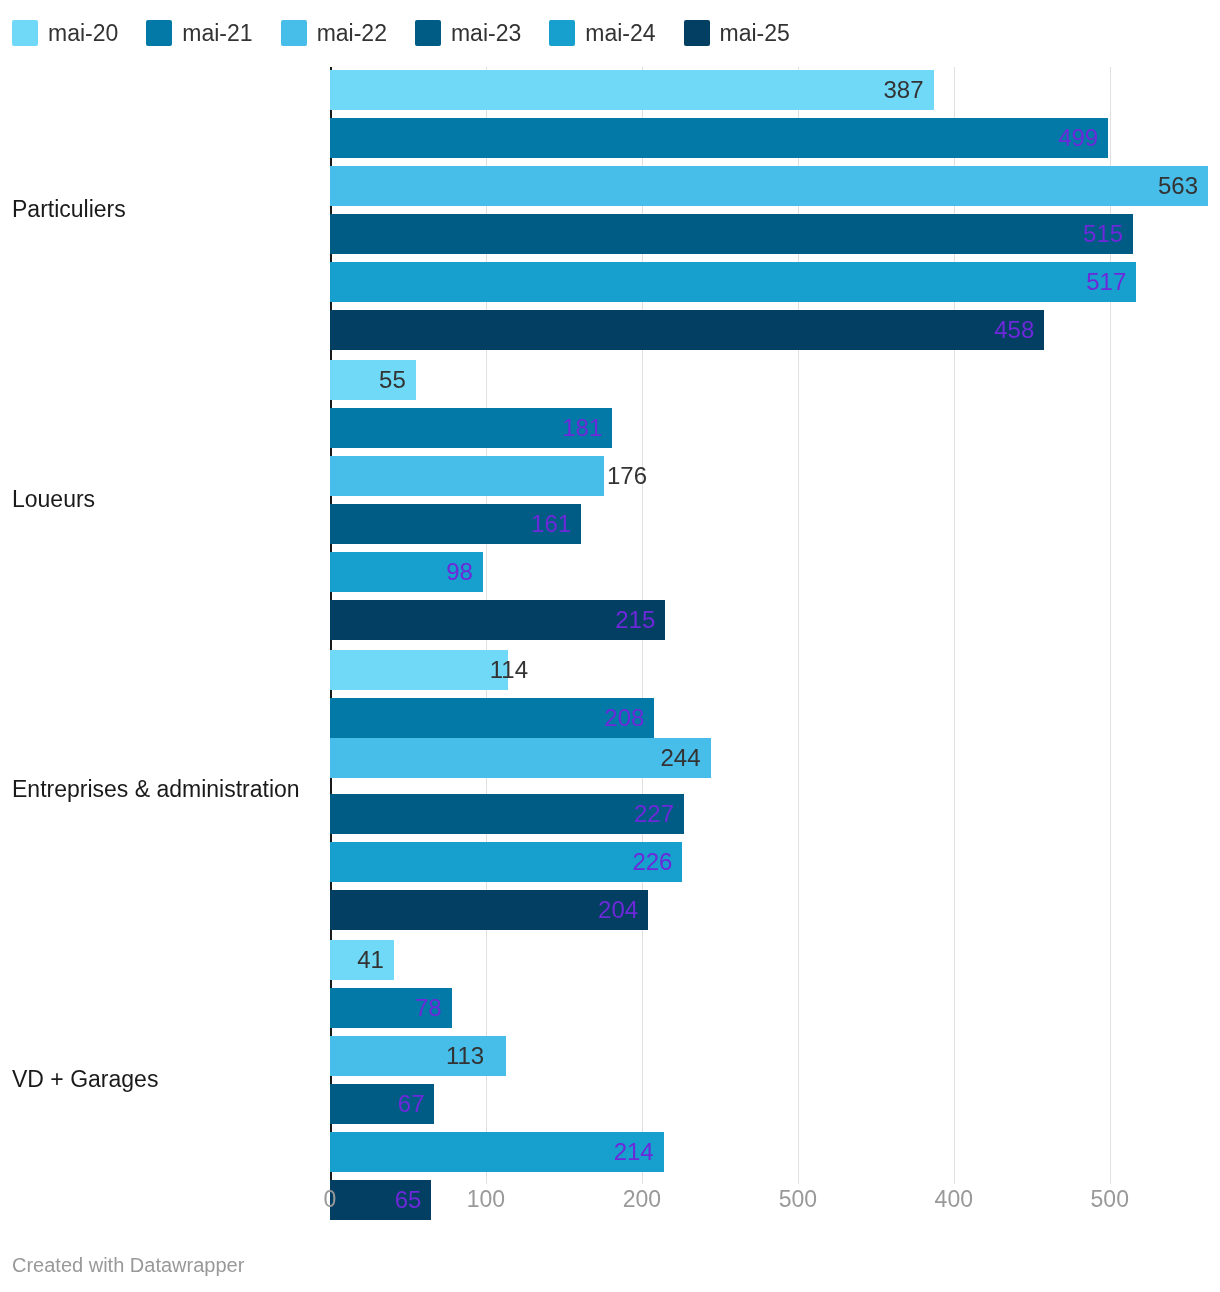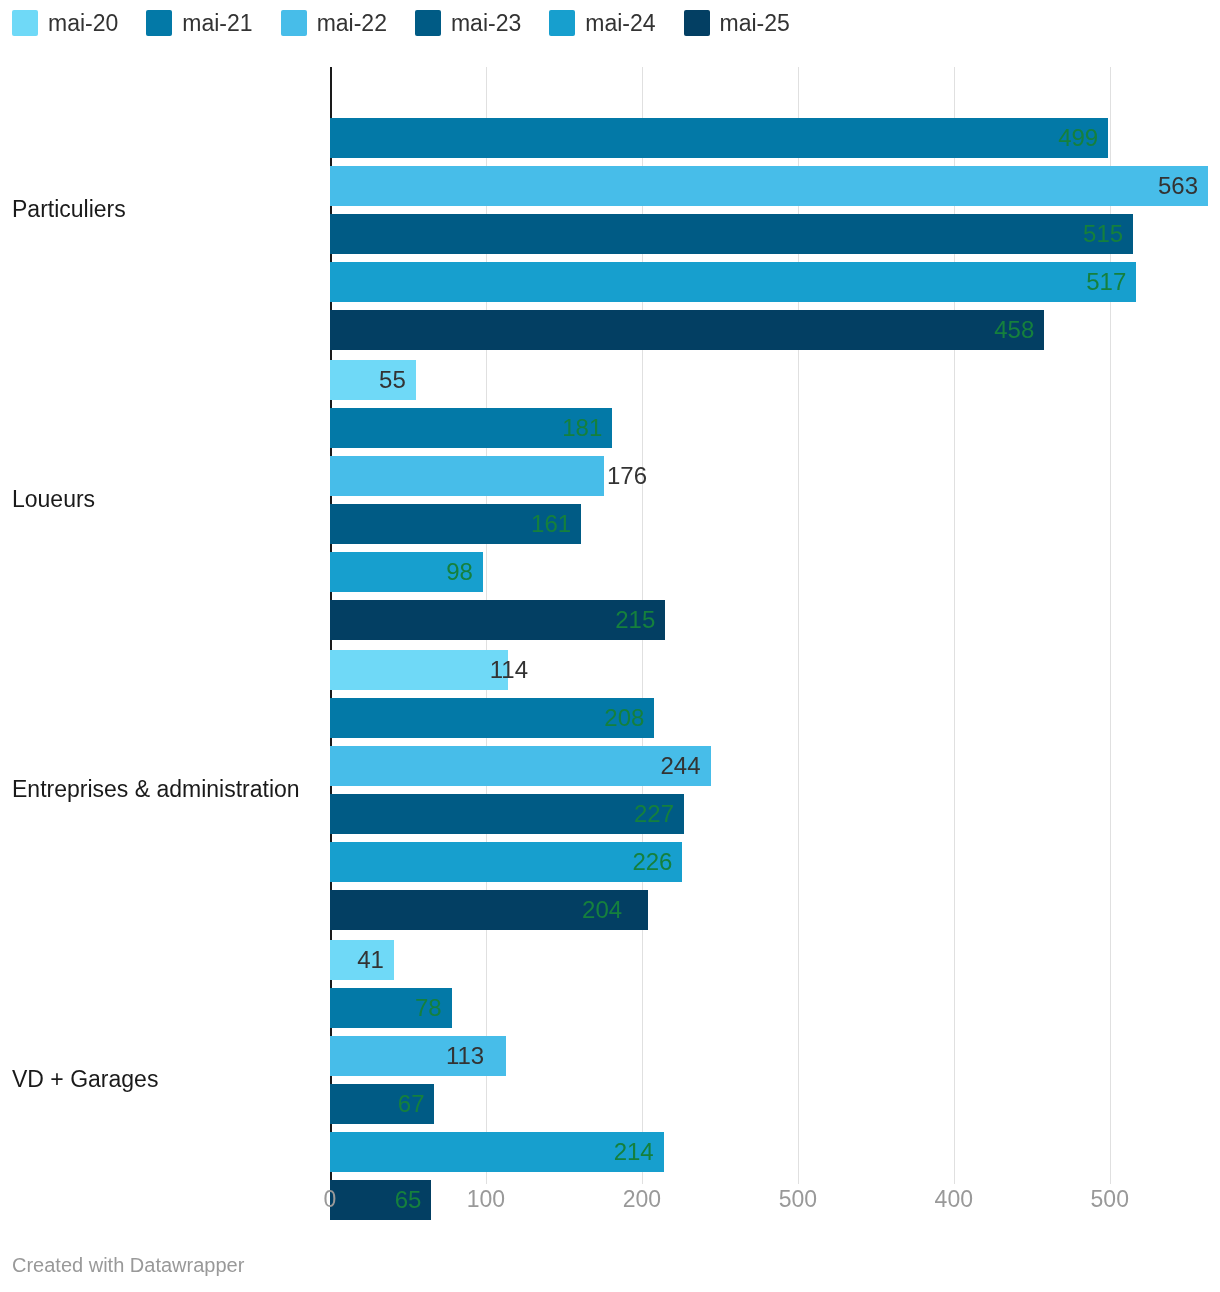--- a/index.html
+++ b/index.html
@@ -11,21 +11,21 @@
     overflow: hidden;
   }
   #root { position: relative; width: 1220px; height: 1292px; background: #ffffff; }
 
   
   #legend {
     position: absolute;
     left: 12px; top: 10px;
     height: 36px;
     display: flex;
-    align-items: flex-start;
+    align-items: flex-end;
     gap: 0px;
   }
   .legend-item { display: flex; align-items: center; margin-right: 28px; }
   .legend-swatch {
     width: 26px; height: 26px;
     border-radius: 2px;
     margin-right: 10px;
     flex: none;
   }
   .legend-label {
@@ -75,21 +75,21 @@
     height: 40px;
   }
   .bar-value {
     position: absolute;
     top: 0;
     height: 40px;
     line-height: 40px;
     font-size: 24px;
     white-space: nowrap;
   }
-  .bar-value.inside-light { color: #15803d; }
+  .bar-value.inside-light { color: #6d28d9; }
   .bar-value.inside-dark  { color: #333333; }
 
   
   #xaxis { position: absolute; left: 0; top: 1186px; width: 1220px; height: 34px; }
   .xtick {
     position: absolute;
     top: 0;
     font-size: 23px;
     color: #999999;
     transform: translateX(-50%);
@@ -142,20 +142,24 @@
         <div class="gridline zero" style="left: 330px;"></div>
         <div class="gridline" style="left: 485.95px;"></div>
         <div class="gridline" style="left: 641.9px;"></div>
         <div class="gridline" style="left: 797.85px;"></div>
         <div class="gridline" style="left: 953.8px;"></div>
         <div class="gridline" style="left: 1109.75px;"></div>
       </div>
     <div id="groups">
         <div class="group" style="top: 8px; height: 280px;">
           <div class="cat-label" style="top: 128px;">Particuliers</div>
+          <div class="bar-row" style="top: 0px; width: 603.527px;">
+            <div class="bar" style="width: 603.527px; background: rgb(111, 217, 247);"></div>
+            <div class="bar-value inside-dark" style="right: 10px;">387</div>
+          </div>
           <div class="bar-row" style="top: 48px; width: 778.191px;">
             <div class="bar" style="width: 778.191px; background: rgb(3, 121, 167);"></div>
             <div class="bar-value inside-light" style="right: 10px;">499</div>
           </div>
           <div class="bar-row" style="top: 96px; width: 877.999px; padding-left: 40px;">
             <div class="bar" style="width: 877.999px; background: rgb(71, 189, 233);"></div>
             <div class="bar-value inside-dark" style="right: 10px;">563</div>
           </div>
           <div class="bar-row" style="top: 144px; width: 803.143px;">
             <div class="bar" style="width: 803.143px; background: rgb(0, 91, 133);"></div>
@@ -200,35 +204,35 @@
         <div class="group" style="top: 588px; height: 280px;">
           <div class="cat-label" style="top: 128px;">Entreprises &amp; administration</div>
           <div class="bar-row" style="top: 0px; width: 208px;">
             <div class="bar" style="width: 177.783px; background: rgb(111, 217, 247);"></div>
             <div class="bar-value inside-dark" style="right: 10px;">114</div>
           </div>
           <div class="bar-row" style="top: 48px; width: 324.376px;">
             <div class="bar" style="width: 324.376px; background: rgb(3, 121, 167);"></div>
             <div class="bar-value inside-light" style="right: 10px;">208</div>
           </div>
-          <div class="bar-row" style="top: 96px; width: 380.518px; text-decoration: underline;">
+          <div class="bar-row" style="top: 88px; width: 380.518px; text-decoration: underline;">
             <div class="bar" style="width: 380.518px; background: rgb(71, 189, 233);"></div>
             <div class="bar-value inside-dark" style="right: 10px;">244</div>
           </div>
           <div class="bar-row" style="top: 144px; width: 354.007px;">
             <div class="bar" style="width: 354.007px; background: rgb(0, 91, 133);"></div>
             <div class="bar-value inside-light" style="right: 10px;">227</div>
           </div>
           <div class="bar-row" style="top: 192px; width: 352.447px;">
             <div class="bar" style="width: 352.447px; background: rgb(23, 159, 206);"></div>
             <div class="bar-value inside-light" style="right: 10px;">226</div>
           </div>
           <div class="bar-row" style="top: 240px; width: 318.138px;">
             <div class="bar" style="width: 318.138px; background: rgb(3, 63, 99);"></div>
-            <div class="bar-value inside-light" style="right: 26px;">204</div>
+            <div class="bar-value inside-light" style="right: 10px;">204</div>
           </div>
         </div>
         <div class="group" style="top: 878px; height: 280px;">
           <div class="cat-label" style="top: 128px;">VD + Garages</div>
           <div class="bar-row" style="top: 0px; width: 63.9395px;">
             <div class="bar" style="width: 63.9395px; background: rgb(111, 217, 247);"></div>
             <div class="bar-value inside-dark" style="right: 10px;">41</div>
           </div>
           <div class="bar-row" style="top: 48px; width: 121.641px;">
             <div class="bar" style="width: 121.641px; background: rgb(3, 121, 167);"></div>

